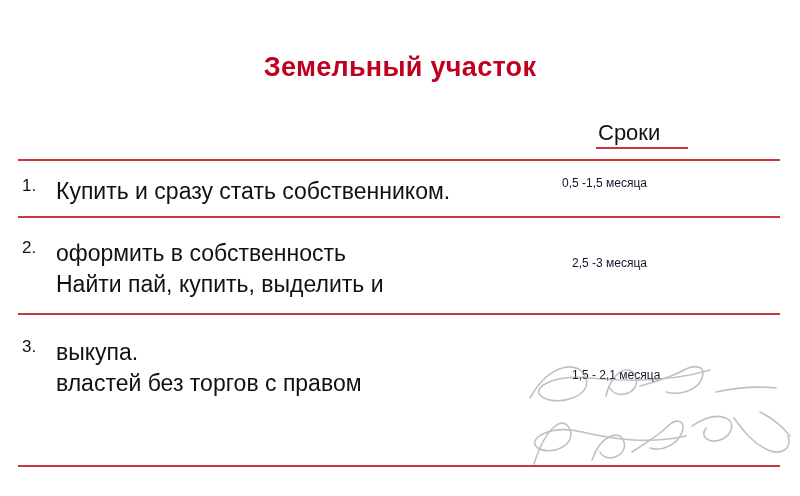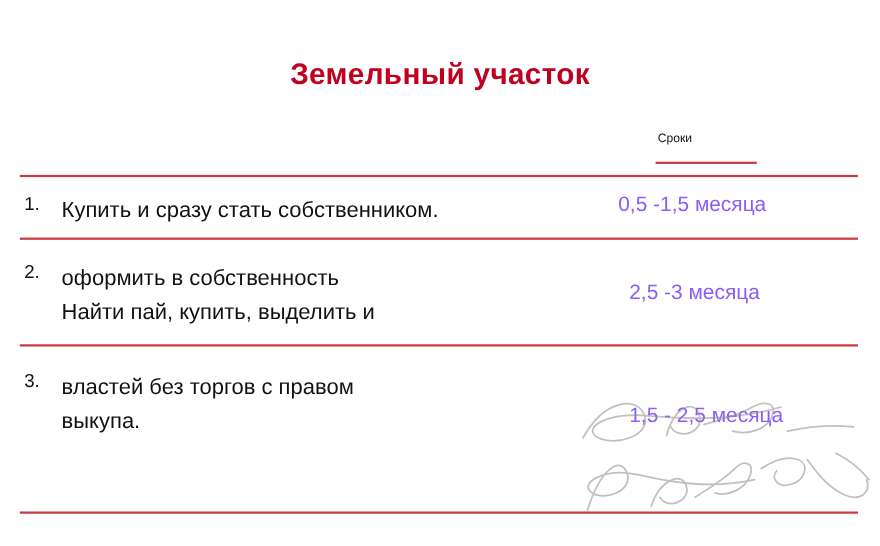--- a/index.html
+++ b/index.html
@@ -32,21 +32,21 @@
     font-size: 27px;
     font-weight: bold;
     color: #c00020;
     letter-spacing: 0.3px;
   }
 
   .col-header {
     position: absolute;
     left: 598px;
     top: 120px;
-    font-size: 11px;
+    font-size: 22px;
     color: #111111;
   }
   .col-header-rule {
     position: absolute;
     left: 596px;
     top: 147px;
     width: 92px;
     height: 2px;
     background: #c9383f;
   }
@@ -70,33 +70,33 @@
   }
   .row .num {
     position: absolute;
     left: 0;
     top: 0;
     font-size: 17px;
     color: #111111;
   }
   .row .text {
     margin-left: 34px;
-    font-size: 20px;
+    font-size: 23px;
     line-height: 31px;
     color: #111111;
   }
 
   .row1 { top: 176px; }
   .row2 { top: 238px; }
   .row3 { top: 337px; }
 
   .term {
     position: absolute;
-    font-size: 19px;
-    color: #8b5cf6;
+    font-size: 12px;
+    color: #0f172a;
     white-space: nowrap;
   }
   .term1 { left: 562px; top: 176px; }
   .term2 { left: 572px; top: 256px; text-align: right; }
   .term3 { left: 572px; top: 368px; }
 
   
   .watermark {
     position: absolute;
     left: 520px;
@@ -138,25 +138,25 @@
     <div class="text">
       <div>оформить в собственность</div>
       <div>Найти пай, купить, выделить и</div>
     </div>
   </div>
   <div class="term term2">2,5 -3 месяца</div>
 
   <div class="row row3">
     <span class="num">3.</span>
     <div class="text">
+      <div>выкупа.</div>
       <div>властей  без торгов с правом</div>
-      <div>выкупа.</div>
     </div>
   </div>
-  <div class="term term3">1,5 - 2,5 месяца</div>
+  <div class="term term3">1,5 - 2,1 месяца</div>
 
   <div class="watermark">
     <svg width="280" height="130" viewBox="0 0 280 130" fill="none" xmlns="http://www.w3.org/2000/svg">
       <g stroke="#8e8e8e" stroke-width="1.6" fill="none" stroke-linecap="round">
         <path d="M10 46 C30 10, 60 8, 66 26 C72 44, 40 54, 24 46 C8 38, 30 22, 70 26 C110 30, 150 30, 190 18"></path>
         <path d="M86 44 C92 18, 112 10, 116 26 C120 42, 96 48, 90 36"></path>
         <path d="M120 34 C134 30, 150 26, 164 18 C176 12, 186 14, 182 26 C178 38, 160 44, 146 40"></path>
         <path d="M14 112 C26 74, 44 62, 50 78 C56 94, 30 104, 18 96 C6 88, 28 72, 62 80 C96 88, 130 92, 166 84"></path>
         <path d="M72 108 C80 84, 100 76, 104 90 C108 104, 86 112, 80 100"></path>
         <path d="M112 100 C124 92, 138 84, 148 74 C156 66, 166 68, 162 80 C158 92, 142 100, 130 96"></path>

